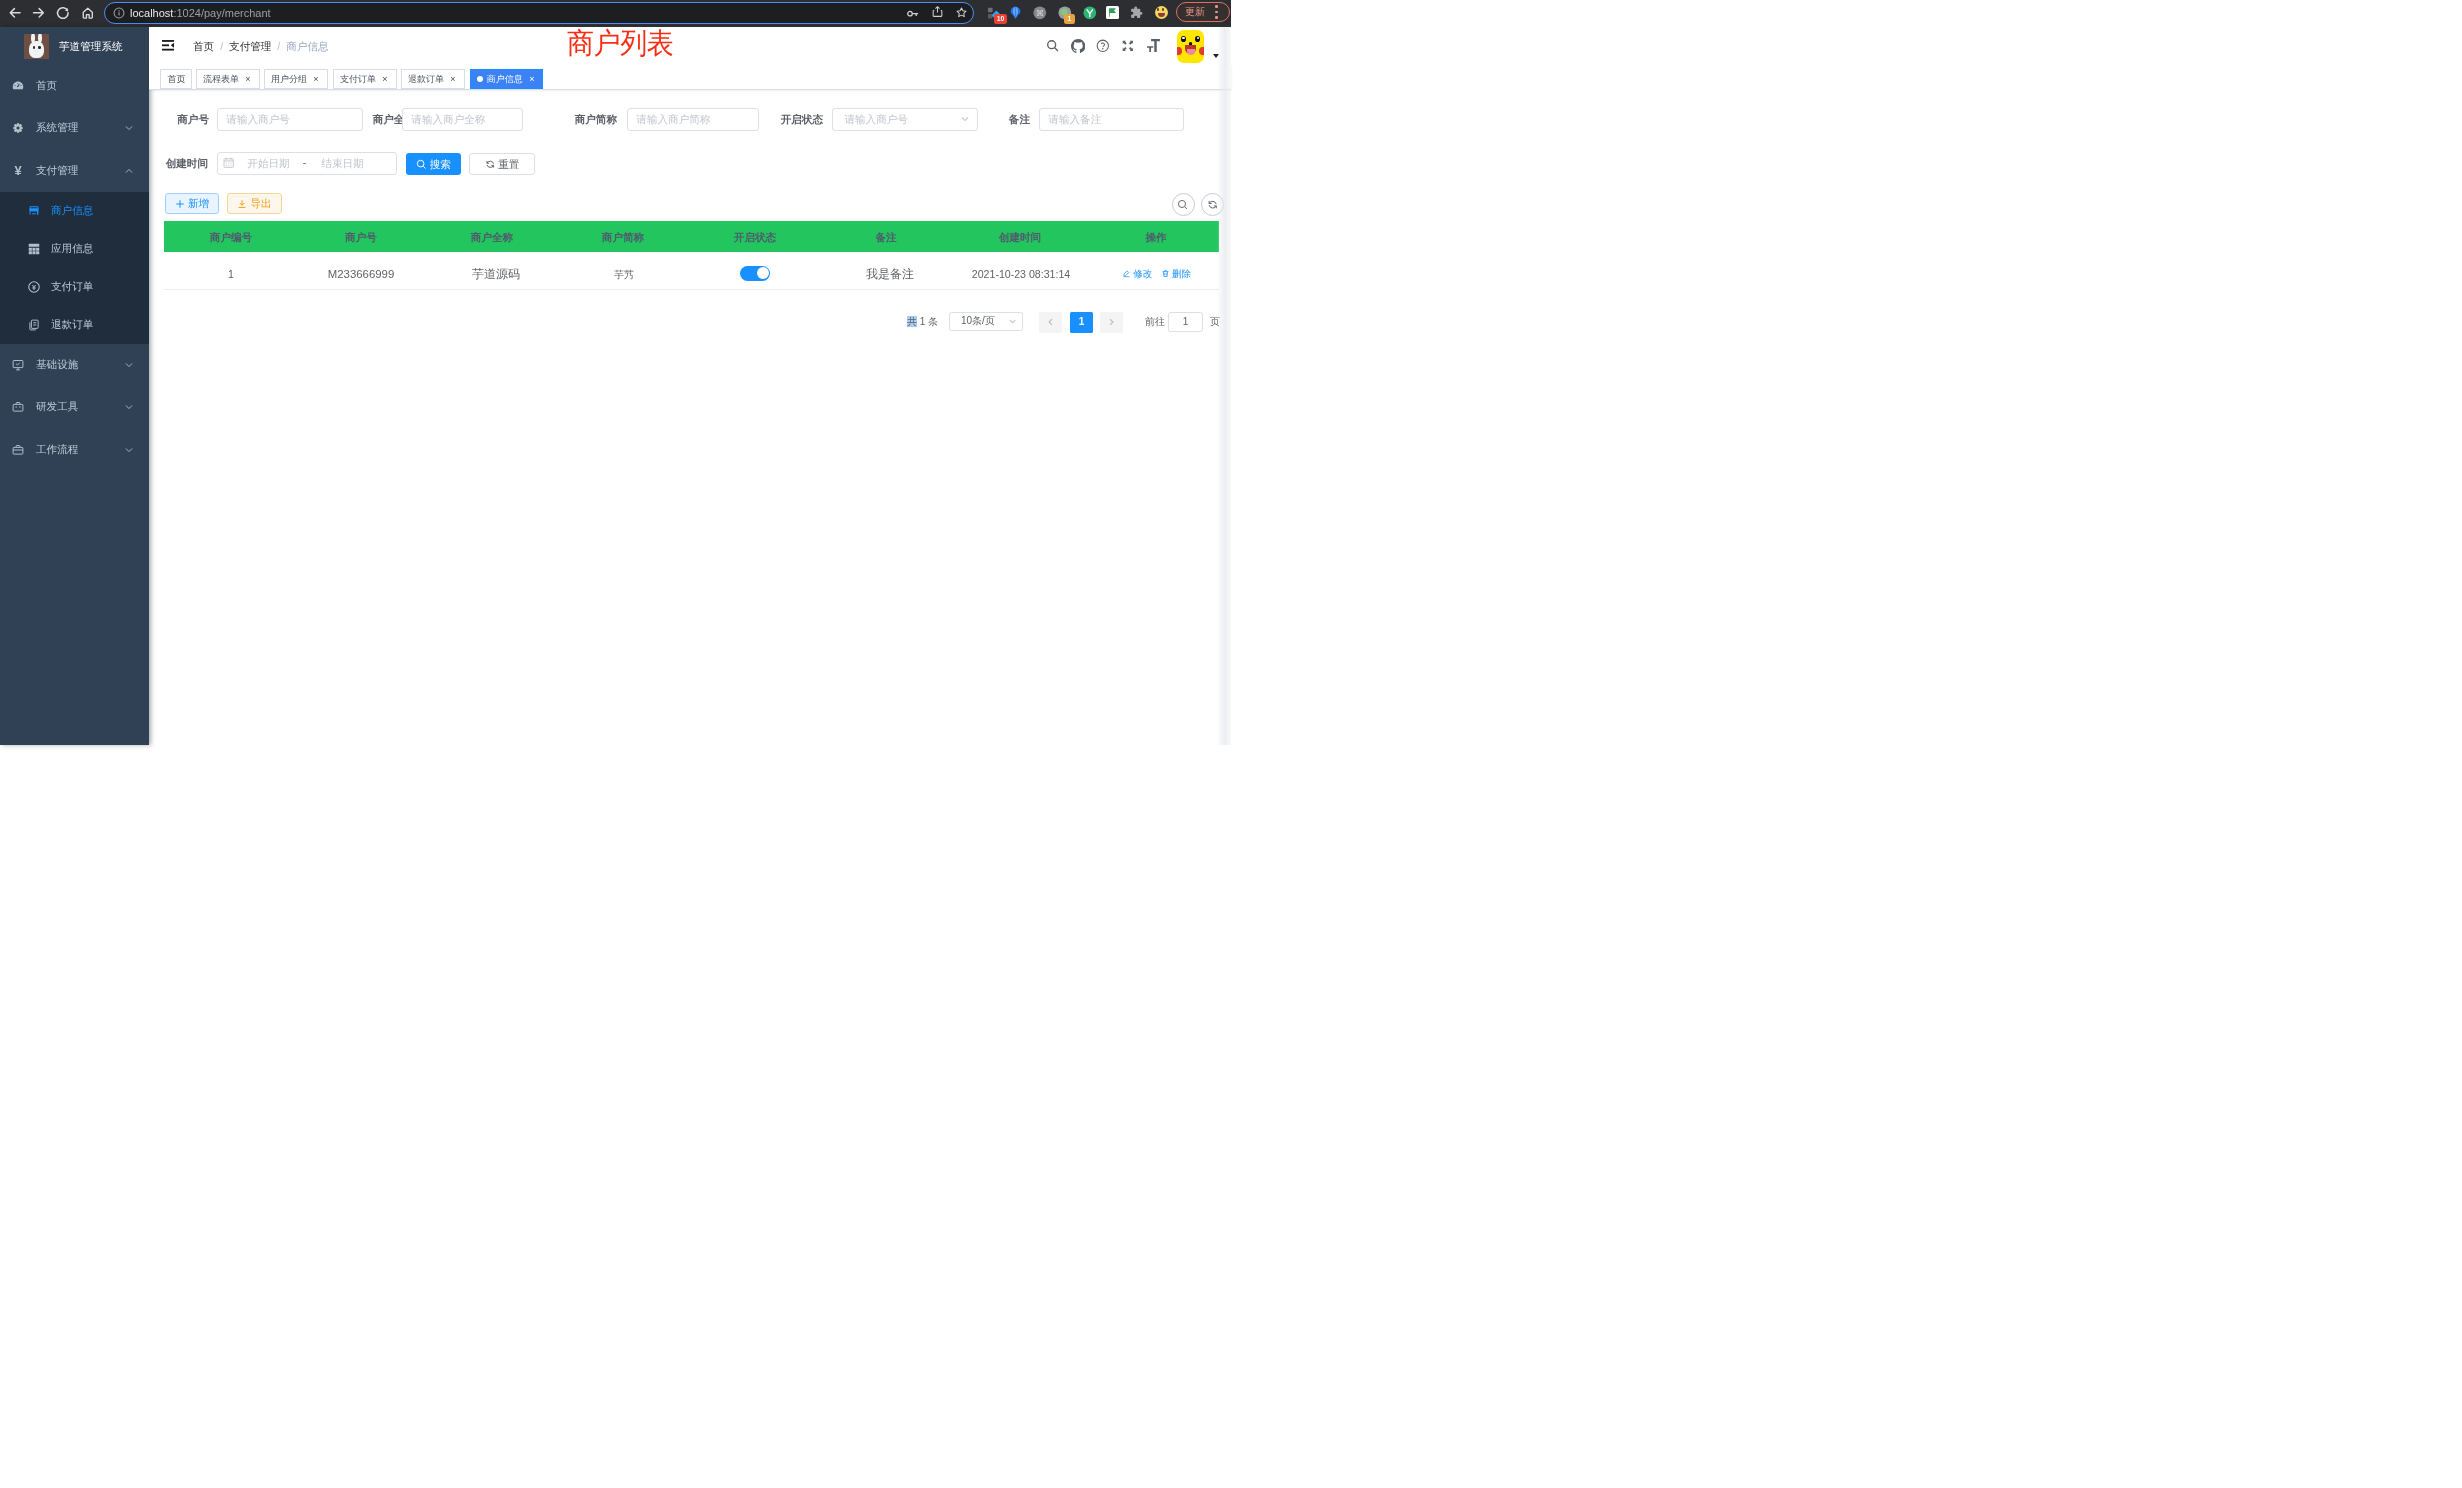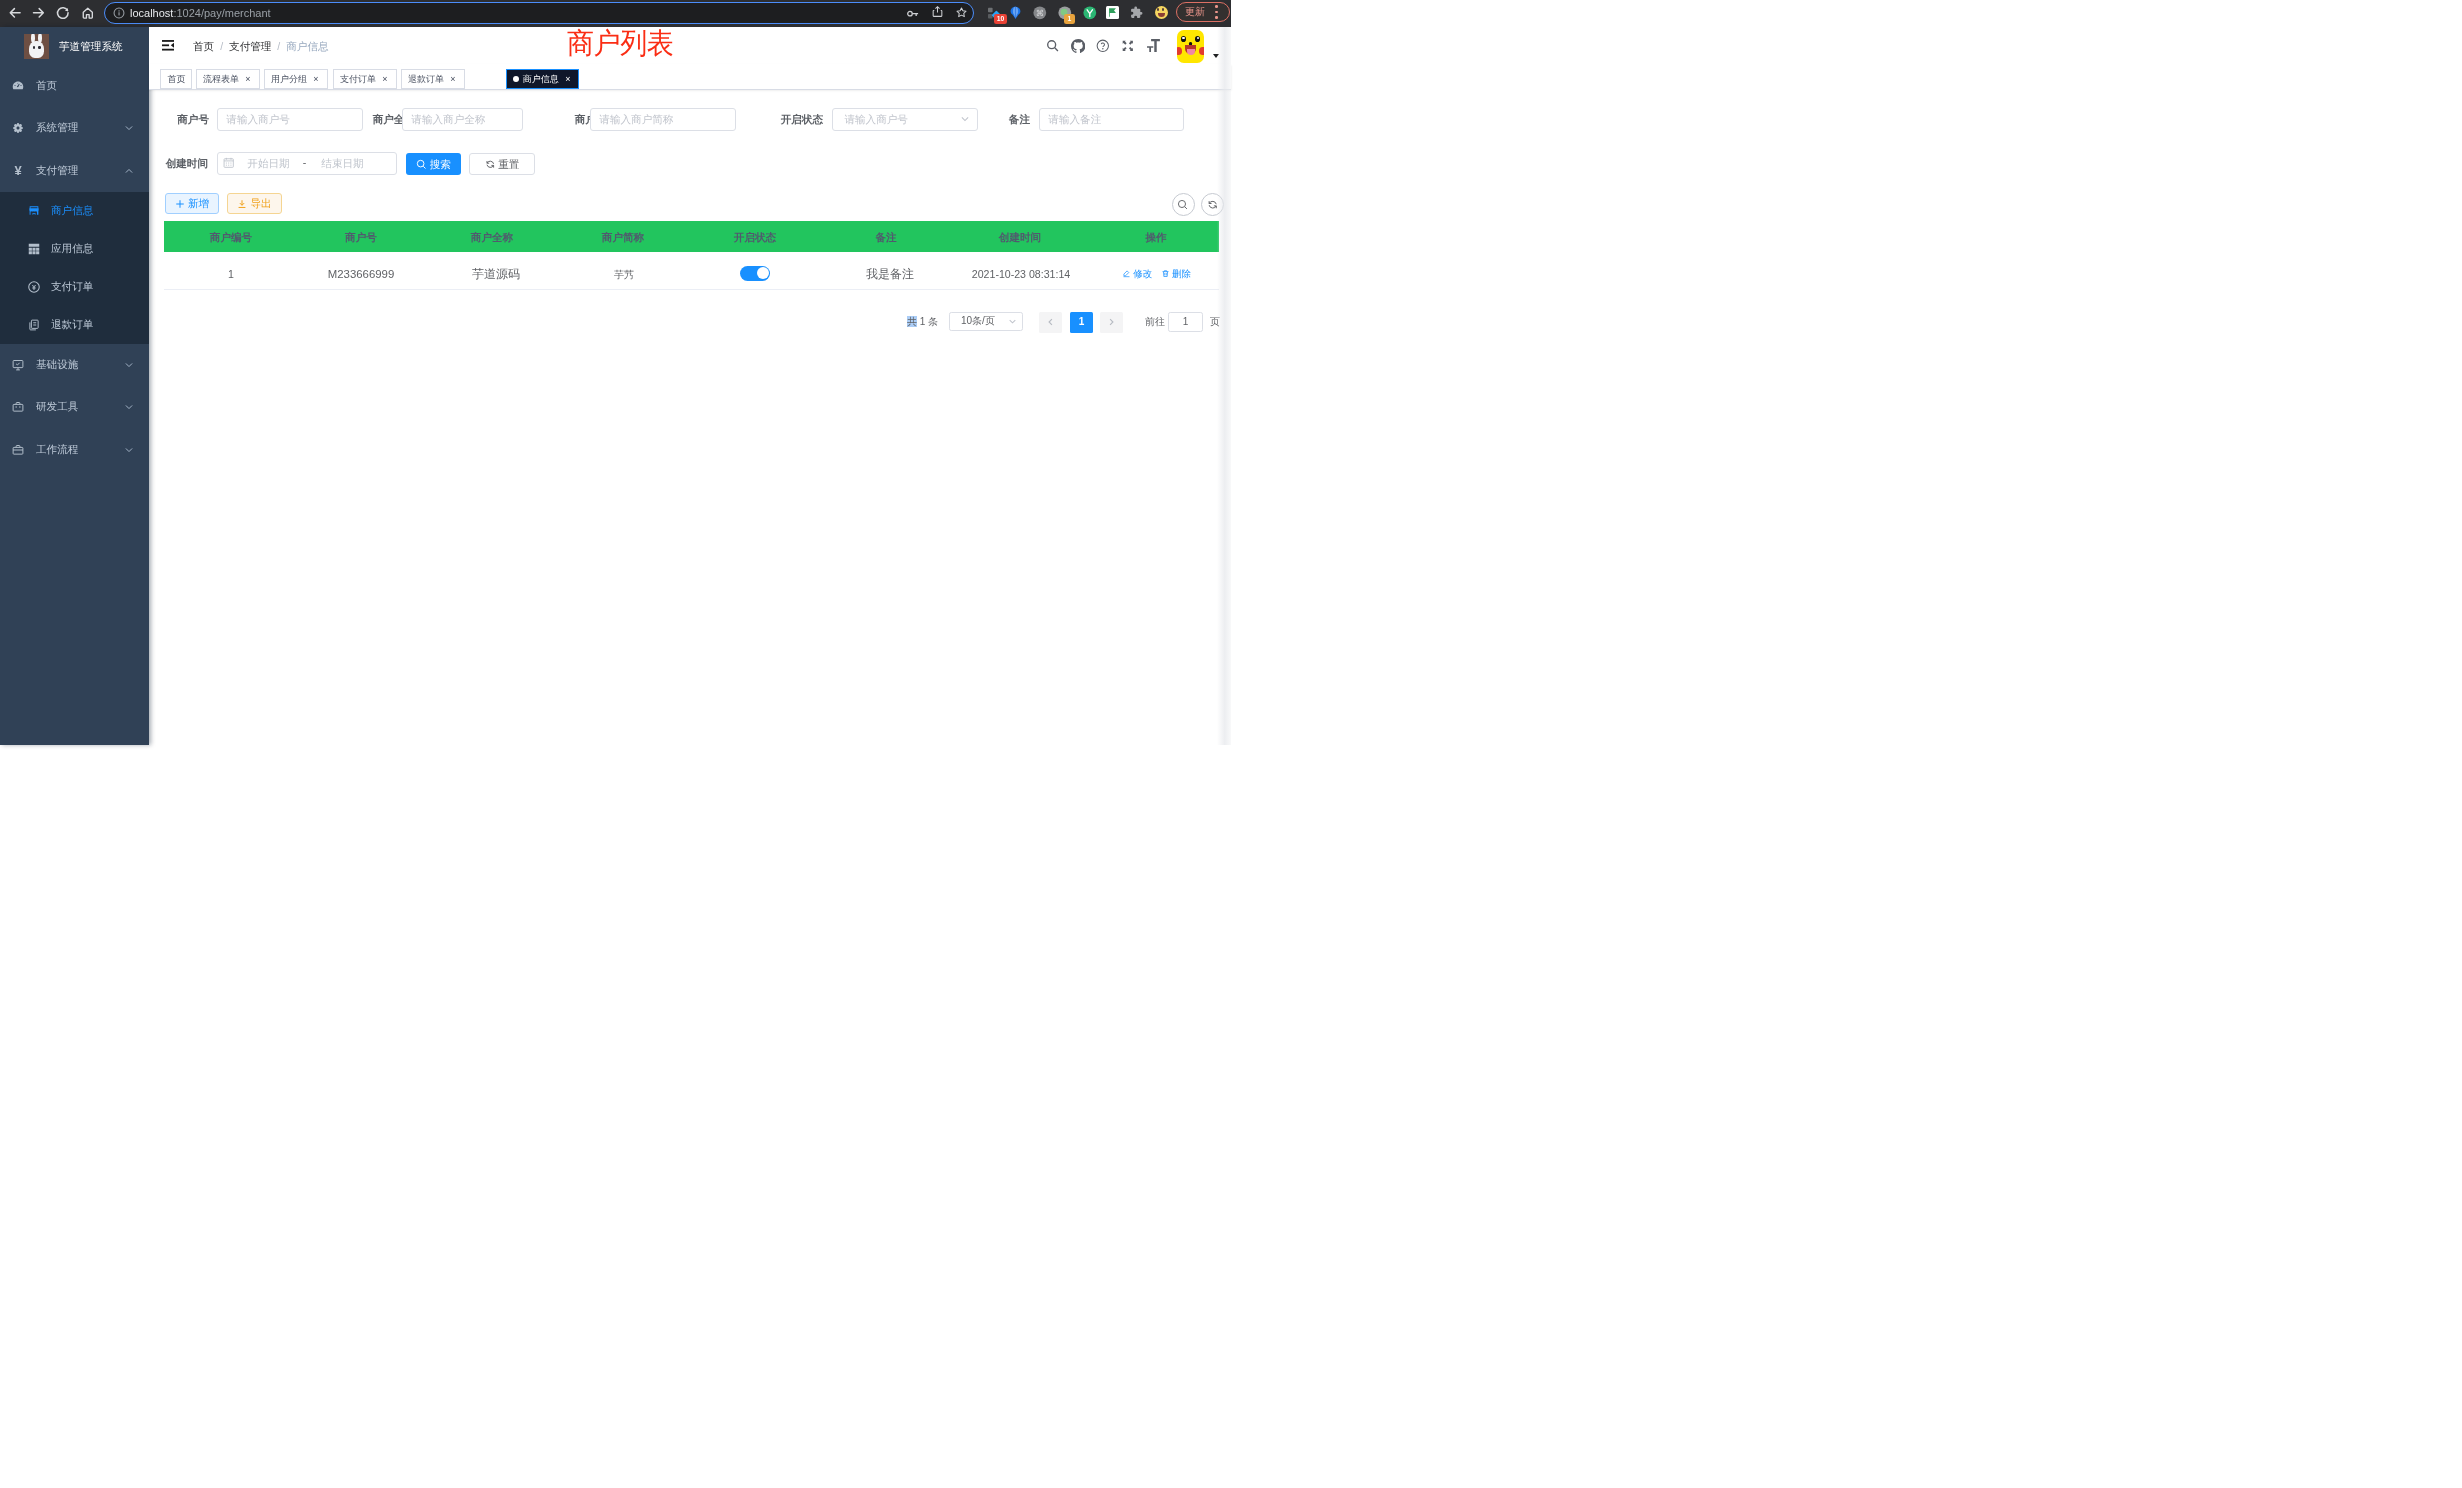--- a/index.html
+++ b/index.html
@@ -23,21 +23,21 @@
 .smi .txt { left:51px; }
 .smi .sicon { left:28px; }
 
 #navbar { position:absolute; left:149px; top:26.5px; width:1082px; height:38px;
   background:#fff; border-bottom:0.8px solid #e4e7ec; }
 
 #tagsbar { position:absolute; left:149px; top:64px; width:1082px; height:26px;
   background:#fff; border-bottom:0.8px solid #d8dce5; box-shadow:0 0.8px 2.3px rgba(0,0,0,.10); }
 .tag { position:absolute; top:5.3px; height:20px; line-height:18px; background:#fff;
   border:0.8px solid #d8dce5; color:#495060; font-size:9px; padding:0 6px; white-space:nowrap; }
-.tag.active { background:#0f172a; border-color:#1890ff; color:#fff;margin-left:36px; }
+.tag.active { background:#3b82f6; border-color:#1890ff; color:#fff; }
 .tag .dot { display:inline-block; width:6px; height:6px; border-radius:50%; background:#fff; margin-right:3.8px; position:relative; top:-0.8px; }
 .tag .x { display:inline-block; width:9px; margin-left:4.5px; text-align:center; font-size:9px; }
 
 .flabel { position:absolute; height:23px; line-height:23px; font-size:10.6px;
   font-weight:700; color:#5c6066; text-align:right; white-space:nowrap; }
 .finput { position:absolute; height:23px; border:0.8px solid #dcdfe6; border-radius:3px;
   background:#fff; font-size:10.6px; color:#c0c4cc; line-height:21px; padding-left:8.3px; white-space:nowrap; }
 
 #thead { position:absolute; left:164px; top:221px; width:1055px; height:32px;
   background:#22c55e; border-bottom:0.8px solid #ebeef5; }
@@ -277,21 +277,21 @@
   <div class="tag active" style="left:321px"><span class="dot"></span>商户信息<span class="x">×</span></div>
 </div>
 <div class="abs" style="left:1217px;top:26.5px;width:14.4px;height:718px;z-index:40;background:linear-gradient(to right, rgba(234,236,240,0) 0%, rgba(230,232,236,0.75) 55%, rgba(242,243,245,0.5) 100%)"></div>
 <div id="content">
 
   <div class="flabel" style="left:133px;top:108px;width:76px">商户号</div>
   <div class="finput" style="left:217px;top:108px;width:146px">请输入商户号</div>
   <div class="flabel" style="left:339px;top:108px;width:76px">商户全称</div>
   <div class="finput" style="left:402px;top:108px;width:121px">请输入商户全称</div>
   <div class="flabel" style="left:541px;top:108px;width:76px">商户简称</div>
-  <div class="finput" style="left:590px;top:108px;width:146px">请输入商户简称</div>
+  <div class="finput" style="left:627px;top:108px;width:132px">请输入商户简称</div>
   <div class="flabel" style="left:747px;top:108px;width:76px">开启状态</div>
   <div class="finput" style="left:832px;top:108px;width:146px;padding-left:11.4px">请输入商户号</div>
   <svg class="abs" style="left:960px;top:114px" width="10" height="10" viewBox="0 0 16 16" fill="none" stroke="#c0c4cc" stroke-width="1.8">
       <path d="M3 5.5l5 5 5-5"></path>
     </svg>
   <div class="flabel" style="left:954px;top:108px;width:76px">备注</div>
   <div class="finput" style="left:1039px;top:108px;width:145px">请输入备注</div>
 
   <div class="flabel" style="left:132px;top:152px;width:76px">创建时间</div>
   <div class="finput" style="left:217px;top:152px;width:180px"></div>

